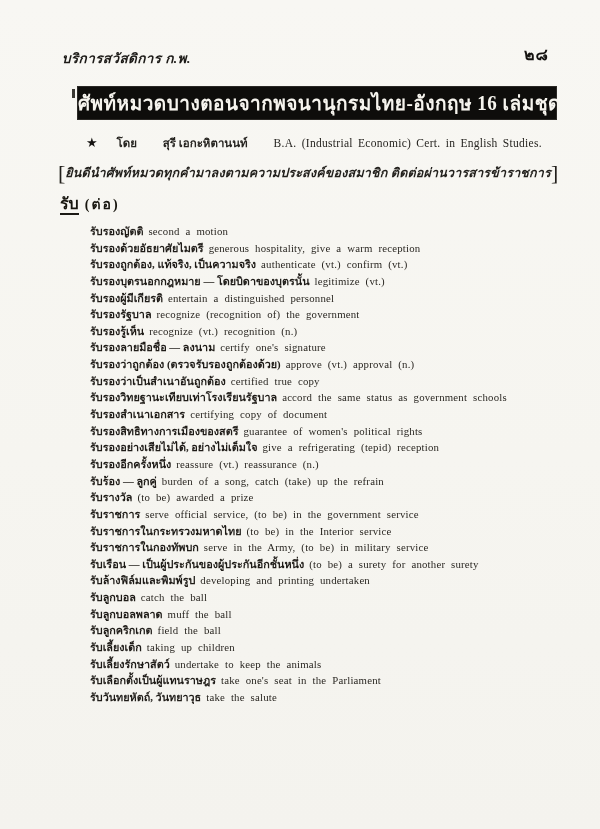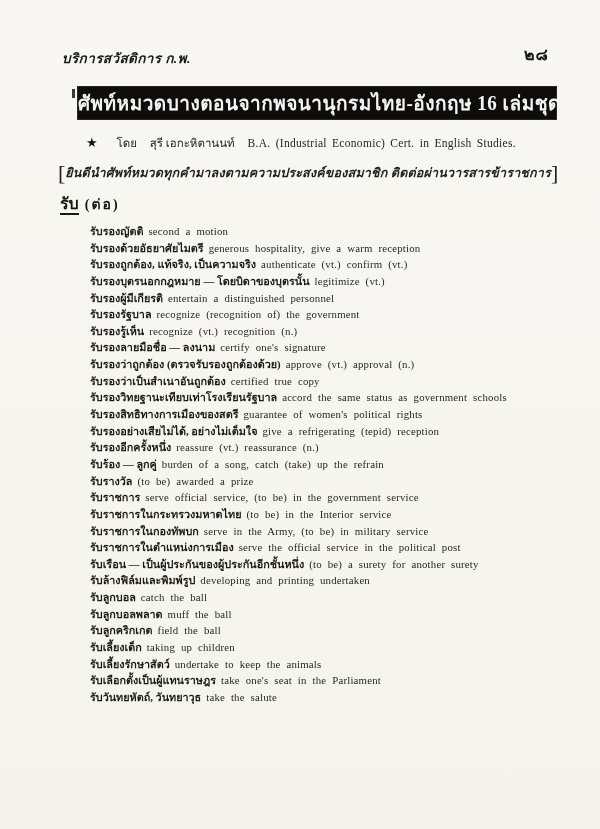--- a/index.html
+++ b/index.html
@@ -38,21 +38,21 @@
   }
   .banner-notch{
     position:absolute;left:-6px;top:2px;width:3px;height:9px;background:#3a3833;
   }
   
   .byline{
     position:absolute;left:86px;top:134px;width:470px;
     font-size:11.5px;color:#262420;white-space:nowrap;
   }
   .star{font-size:13px;margin-right:16px;color:#141210;}
-  .by-label,.author-name{font-weight:normal;margin-right:10px;}
+  .by-label,.author-name{font-weight:bold;margin-right:23px;}
   .credentials{letter-spacing:.3px;word-spacing:2px;}
   
   .notice{
     position:absolute;left:58px;top:160px;width:500px;height:26px;
     display:flex;align-items:center;
     font-weight:bold;font-style:italic;color:#211f1b;
   }
   .bracket{font-size:22px;font-weight:normal;font-style:normal;line-height:22px;}
   .notice-text{
     flex:1;text-align:center;font-size:12.5px;white-space:nowrap;
@@ -139,20 +139,23 @@
       <div class="entry">
       <span class="thai-term">รับรองว่าถูกต้อง (ตรวจรับรองถูกต้องด้วย)</span><span class="eng">approve (vt.) approval (n.)</span>
     </div>
       <div class="entry">
       <span class="thai-term">รับรองว่าเป็นสำเนาอันถูกต้อง</span><span class="eng">certified true copy</span>
     </div>
       <div class="entry">
       <span class="thai-term">รับรองวิทยฐานะเทียบเท่าโรงเรียนรัฐบาล</span><span class="eng">accord the same status as government schools</span>
     </div>
       <div class="entry">
+      <span class="thai-term">รับรองสำเนาเอกสาร</span><span class="eng">certifying copy of document</span>
+    </div>
+      <div class="entry">
       <span class="thai-term">รับรองสิทธิทางการเมืองของสตรี</span><span class="eng">guarantee of women's political rights</span>
     </div>
       <div class="entry">
       <span class="thai-term">รับรองอย่างเสียไม่ได้, อย่างไม่เต็มใจ</span><span class="eng">give a refrigerating (tepid) reception</span>
     </div>
       <div class="entry">
       <span class="thai-term">รับรองอีกครั้งหนึ่ง</span><span class="eng">reassure (vt.) reassurance (n.)</span>
     </div>
       <div class="entry">
       <span class="thai-term">รับร้อง — ลูกคู่</span><span class="eng">burden of a song, catch (take) up the refrain</span>
@@ -163,23 +166,20 @@
       <div class="entry">
       <span class="thai-term">รับราชการ</span><span class="eng">serve official service, (to be) in the government service</span>
     </div>
       <div class="entry">
       <span class="thai-term">รับราชการในกระทรวงมหาดไทย</span><span class="eng">(to be) in the Interior service</span>
     </div>
       <div class="entry">
       <span class="thai-term">รับราชการในกองทัพบก</span><span class="eng">serve in the Army, (to be) in military service</span>
     </div>
       <div class="entry">
-      <span class="thai-term">รับราชการในตำแหน่งการเมือง</span><span class="eng">serve the official service in the political post</span>
-    </div>
-      <div class="entry">
       <span class="thai-term">รับเรือน — เป็นผู้ประกันของผู้ประกันอีกชั้นหนึ่ง</span><span class="eng">(to be) a surety for another surety</span>
     </div>
       <div class="entry">
       <span class="thai-term">รับล้างฟิล์มและพิมพ์รูป</span><span class="eng">developing and printing undertaken</span>
     </div>
       <div class="entry">
       <span class="thai-term">รับลูกบอล</span><span class="eng">catch the ball</span>
     </div>
       <div class="entry">
       <span class="thai-term">รับลูกบอลพลาด</span><span class="eng">muff the ball</span>

